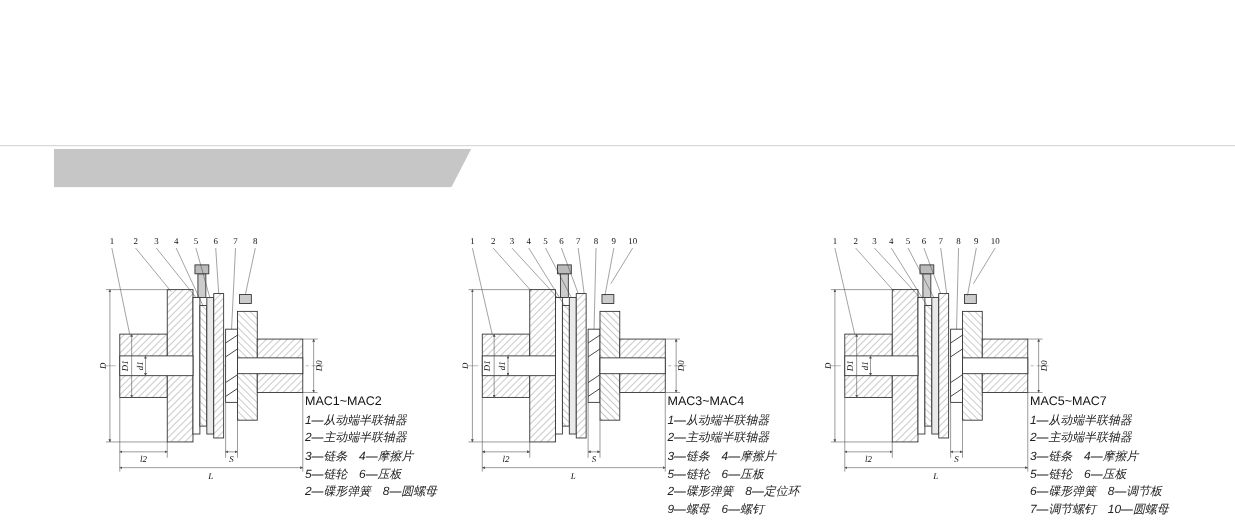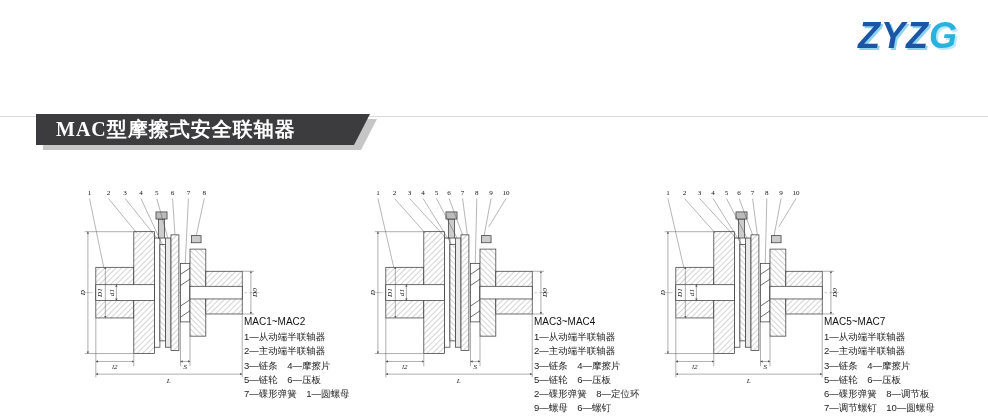--- a/index.html
+++ b/index.html
@@ -18,21 +18,21 @@
           clip-path:polygon(0 0,100% 0,calc(100% - 16px) 100%,0 100%);
           color:#fff;display:flex;align-items:center;padding-left:20px;box-sizing:border-box;}
   .banner .t{font-family:"Liberation Serif",serif;font-weight:bold;font-size:20px;letter-spacing:1px;}
   
   .figures{position:absolute;left:80px;top:168px;display:flex;gap:10px;}
   .figure{position:relative;width:280px;height:252px;margin:0;}
   .drawing{position:absolute;left:0;top:0;}
   .caption{position:absolute;left:164px;top:148px;width:116px;}
   .model{font-size:10px;color:#111;margin-bottom:3px;font-family:"Liberation Sans",sans-serif;}
   .pline{font-size:9.5px;color:#222;line-height:1.5;white-space:nowrap;
-         font-family:"Liberation Sans",sans-serif;}
+         font-family:"Liberation Sans",sans-serif;font-style:italic;}
   
   .co{font-family:"Liberation Serif",serif;font-size:9px;fill:#111;text-anchor:middle;}
   .dim{font-family:"Liberation Serif",serif;font-style:italic;font-size:9px;fill:#111;text-anchor:middle;}
   .hidden-defs{position:absolute;width:0;height:0;overflow:hidden;}
 </style>
 </head>
 <body>
 
 <div class="page">
 
@@ -112,29 +112,23 @@
         <line x1="84" y1="16" x2="110" y2="66"></line>
         <line x1="100" y1="16" x2="117" y2="62"></line>
         <line x1="117" y1="16" x2="123" y2="62"></line>
         <line x1="135" y1="16" x2="133" y2="98"></line>
         <line x1="153" y1="16" x2="144" y2="64"></line>
         <line x1="172" y1="16" x2="150" y2="52"></line>
       </g>
     </defs>
   </svg>
 
-  <div class="logo">
-    <span class="lb">Z</span><span class="lb">Y</span><span class="lb">Z</span><span class="lc">G</span>
-  </div>
 
   <div class="rule"></div>
   <div class="banner-sh"></div>
-  <div class="banner">
-    <span class="t">MAC型摩擦式安全联轴器</span>
-  </div>
 
   <div class="figures">
 
     <figure class="figure">
       <svg class="drawing" viewBox="0 0 230 252" width="182" height="235">
         <use href="#cpl"></use>
         <use href="#leads8"></use>
         <text class="co" x="12" y="12">1</text>
         <text class="co" x="36" y="12">2</text>
         <text class="co" x="57" y="12">3</text>
@@ -150,21 +144,21 @@
         <text class="dim" x="44" y="232">l2</text>
         <text class="dim" x="133" y="232">S</text>
         <text class="dim" x="112" y="249">L</text>
       </svg>
       <figcaption class="caption">
         <div class="model">MAC1~MAC2</div>
         <div class="pline">1—从动端半联轴器</div>
         <div class="pline">2—主动端半联轴器</div>
         <div class="pline">3—链条　4—摩擦片</div>
         <div class="pline">5—链轮　6—压板</div>
-        <div class="pline">7—碟形弹簧　1—圆螺母</div>
+        <div class="pline">2—碟形弹簧　8—圆螺母</div>
       </figcaption>
     </figure>
 
     <figure class="figure">
       <svg class="drawing" viewBox="0 0 230 252" width="182" height="235">
         <use href="#cpl"></use>
         <use href="#leads10"></use>
         <text class="co" x="10" y="12">1</text>
         <text class="co" x="31" y="12">2</text>
         <text class="co" x="50" y="12">3</text>

